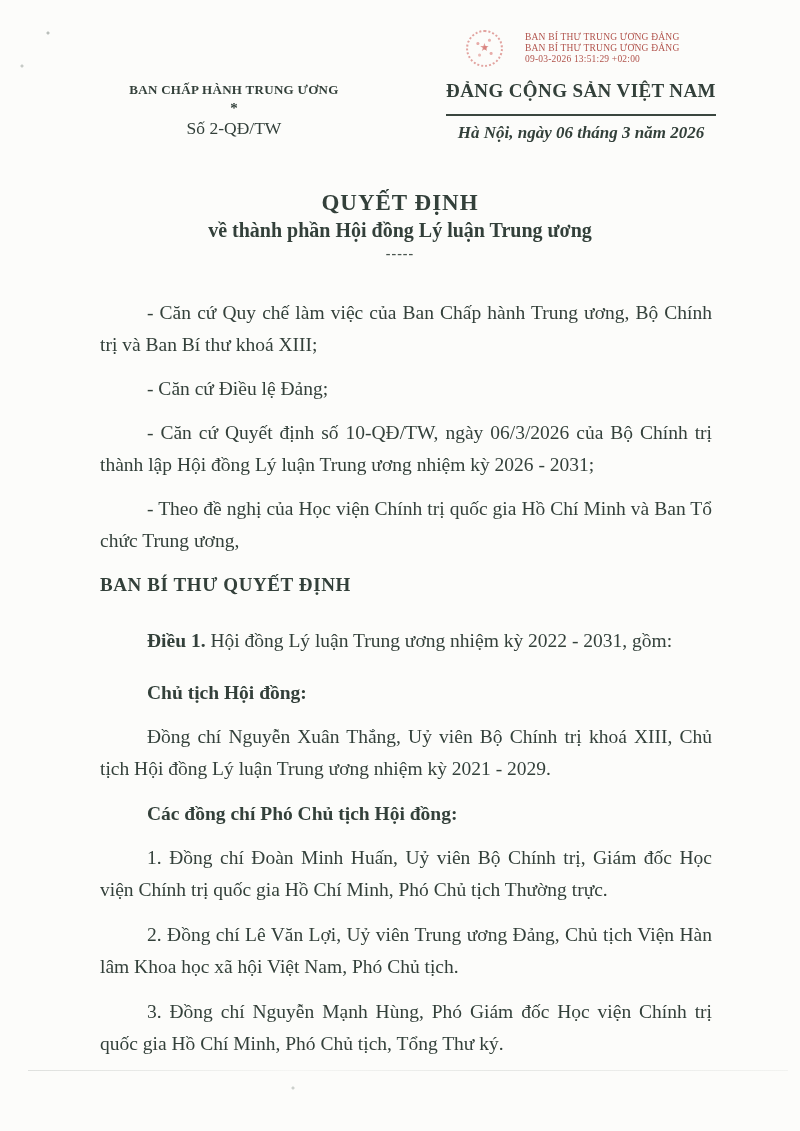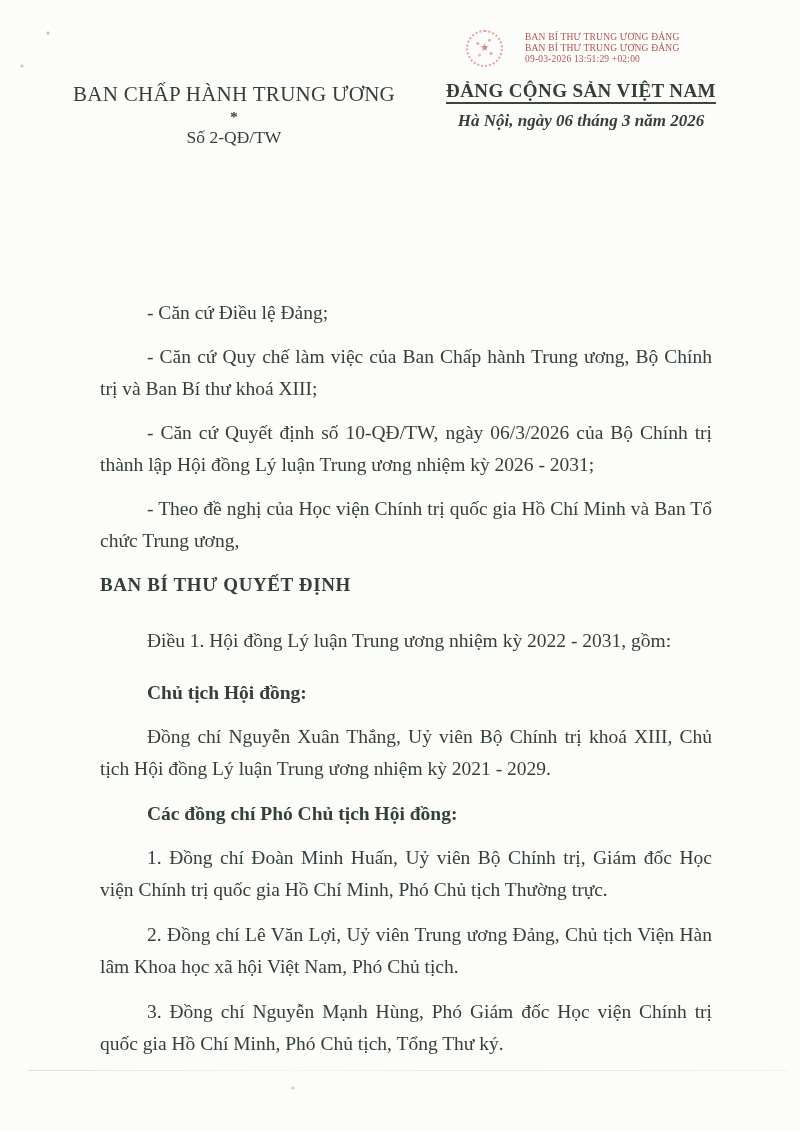--- a/index.html
+++ b/index.html
@@ -64,22 +64,22 @@
 
   
   .header-left {
     position: absolute;
     top: 82px;
     left: 68px;
     width: 332px;
     text-align: center;
   }
   .issuer {
-    font-weight: normal;
-    font-size: 21px;
+    font-weight: bold;
+    font-size: 13px;
     letter-spacing: 0.3px;
     white-space: nowrap;
   }
   .star-separator {
     font-size: 15px;
     font-weight: bold;
     line-height: 14px;
     margin-top: 3px;
   }
   .doc-number {
@@ -92,21 +92,21 @@
     top: 80px;
     left: 415px;
     width: 332px;
     text-align: center;
   }
   .party-name {
     display: inline-block;
     font-weight: bold;
     font-size: 19px;
     letter-spacing: 0.4px;
-    padding-bottom: 0;
+    padding-bottom: 12px;
     border-bottom: 2px solid #3a463f;
     white-space: nowrap;
   }
   .place-date {
     font-weight: bold;
     font-style: italic;
     font-size: 17px;
     margin-top: 7px;
     white-space: nowrap;
   }
@@ -152,21 +152,21 @@
     text-indent: 47px;
   }
   .decision-heading {
     text-align: left;
     text-indent: 0 !important;
     font-weight: bold;
     font-size: 19px;
     letter-spacing: 0.6px;
     margin: 8px 0 24px 0 !important;
   }
-  .bold { font-weight: normal; }
+  .bold { font-weight: bold; }
   p.subheading { font-weight: bold; margin-bottom: 12px; }
   p.article { margin-bottom: 20px; }
   p.member { margin-bottom: 13px; }
 
   
   .scan-line {
     position: absolute;
     top: 1070px;
     left: 28px;
     right: 12px;
@@ -196,24 +196,29 @@
     <div class="doc-number">Số 2-QĐ/TW</div>
   </div>
 
   <div class="header-right">
     <div>
       <span class="party-name">ĐẢNG CỘNG SẢN VIỆT NAM</span>
     </div>
     <div class="place-date">Hà Nội, ngày 06 tháng 3 năm 2026</div>
   </div>
 
+  <div class="title-block">
+    <div class="title-main">QUYẾT ĐỊNH</div>
+    <div class="title-sub">về thành phần Hội đồng Lý luận Trung ương</div>
+    <div class="title-divider">-----</div>
+  </div>
 
   <div class="body-text">
+    <p>- Căn cứ Quy chế làm việc của Ban Chấp hành Trung ương, Bộ Chính trị và Ban Bí thư khoá XIII;</p>
     <p>- Căn cứ Điều lệ Đảng;</p>
-    <p>- Căn cứ Quy chế làm việc của Ban Chấp hành Trung ương, Bộ Chính trị và Ban Bí thư khoá XIII;</p>
     <p>- Căn cứ Quyết định số 10-QĐ/TW, ngày 06/3/2026 của Bộ Chính trị thành lập Hội đồng Lý luận Trung ương nhiệm kỳ 2026 - 2031;</p>
     <p>- Theo đề nghị của Học viện Chính trị quốc gia Hồ Chí Minh và Ban Tổ chức Trung ương,</p>
 
     <p class="decision-heading">BAN BÍ THƯ QUYẾT ĐỊNH</p>
 
     <p class="article"><span class="bold">Điều 1.</span><span> Hội đồng Lý luận Trung ương nhiệm kỳ 2022 - 2031, gồm:</span></p>
 
     <p class="subheading">Chủ tịch Hội đồng:</p>
     <p class="member">Đồng chí Nguyễn Xuân Thắng, Uỷ viên Bộ Chính trị khoá XIII, Chủ tịch Hội đồng Lý luận Trung ương nhiệm kỳ 2021 - 2029.</p>
 

